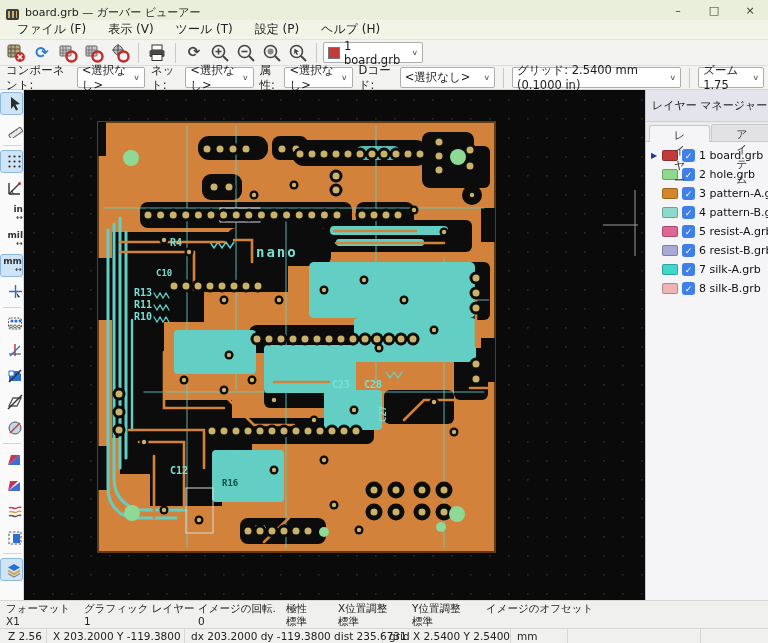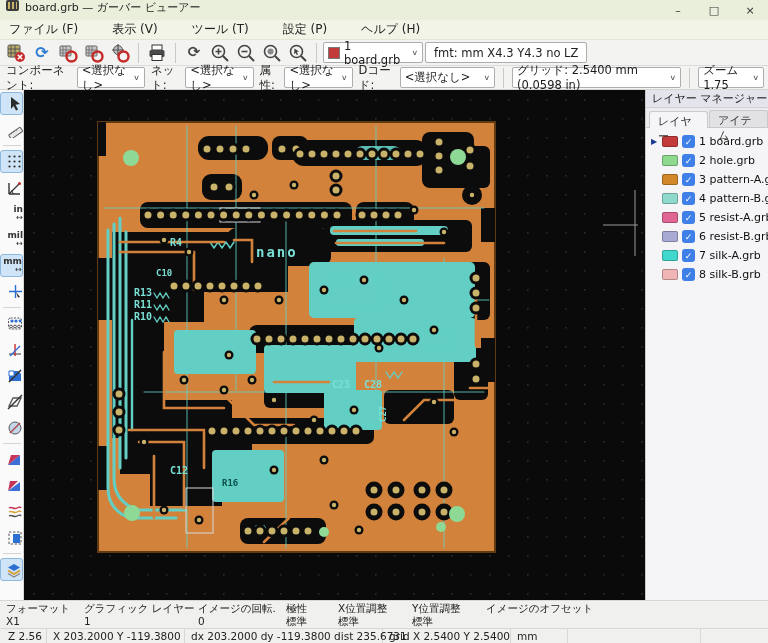--- a/index.html
+++ b/index.html
@@ -1,29 +1,29 @@
 <!DOCTYPE html>
 <html><head>
 <meta charset="utf-8">
 <style>
   * { margin:0; padding:0; box-sizing:border-box; }
   html,body { width:768px; height:643px; overflow:hidden; }
   body { font-family:"DejaVu Sans","Liberation Sans",sans-serif; font-size:12px; color:#1a1a1a; background:#f0f0ee; }
 
   
-  .titlebar { height:20px; background:#e9efda; display:flex; align-items:flex-start; padding-left:6px; }
+  .titlebar { height:20px; background:#e9efda; display:flex; align-items:flex-end; padding-left:6px; }
   .titlebar .appicon { width:13px; height:11px; background:#3c3c3c; border-radius:2px; margin-right:6px; position:relative; flex:0 0 auto; }
   .titlebar .appicon::after { content:""; position:absolute; inset:2px; background:
      repeating-linear-gradient(90deg,#c9b269 0 2px,transparent 2px 4px); }
   .titlebar .title { font-size:11px; color:#222; }
   .win-controls { margin-left:auto; display:flex; height:100%; }
   .win-btn { width:36px; height:100%; display:flex; align-items:center; justify-content:center; font-size:11px; color:#333; }
 
   
-  .menubar { height:20px; background:#f1f4e6; display:flex; align-items:center; gap:16px; padding-left:0; border-bottom:1px solid #e2e6d4; }
+  .menubar { height:20px; background:#f1f4e6; display:flex; align-items:center; gap:4px; padding-left:8px; border-bottom:1px solid #e2e6d4; }
   .menu-item { padding:2px 9px; font-size:12px; color:#222; border-radius:3px; }
 
   
   .toolbar { height:26px; background:#f3f3f1; display:flex; align-items:center; padding:0 4px; border-bottom:1px solid #dcdcda; gap:2px; }
   .tb-btn { width:24px; height:22px; display:flex; align-items:center; justify-content:center; border-radius:3px; flex:0 0 auto; }
   .tb-sep { width:1px; height:20px; background:#c9c9c7; margin:0 4px; flex:0 0 auto; }
   .glyph-blue { color:#2e7dd1; font-size:16px; font-weight:bold; line-height:1; }
   .glyph-dark { color:#444; font-size:15px; font-weight:bold; line-height:1; }
 
   .combo { display:flex; align-items:center; background:#fff; border:1px solid #adadad; border-radius:2px; height:21px; padding:0 4px; gap:4px; font-size:11.5px; }
@@ -41,23 +41,23 @@
   .lt-btn.sel { background:#cfe4f7; border:1px solid #8db8dd; }
   .lt-sep { width:18px; height:1px; background:#d5d5d3; margin:1px 0; }
   .unit-ic { font-size:9px; font-weight:bold; color:#333; border-bottom:1px solid transparent; }
   .unit-arrow { font-size:8px; color:#333; margin-top:-1px; }
 
   .canvas-wrap { position:relative; width:676px; height:510px; background:#0a0a0a; overflow:hidden; }
   .canvas-wrap svg { display:block; }
 
   
   .layerpanel { width:123px; background:#f5f5f7; border-left:1px solid #c9c9c9; display:flex; flex-direction:column; }
-  .lp-header { height:18px; background:#e4e4ec; border-bottom:1px solid #cfcfd6; font-size:11px; display:flex; align-items:center; padding-left:6px; color:#222; }
+  .lp-header { height:32px; background:#e4e4ec; border-bottom:1px solid #cfcfd6; font-size:11px; display:flex; align-items:center; padding-left:6px; color:#222; }
   .lp-tabs { display:flex; height:20px; background:#ececee; border-bottom:1px solid #c9c9c9; padding-top:2px; padding-left:3px; gap:1px; }
-  .lp-tab { font-size:11px; padding:2px 8px 1px; border:1px solid #c9c9c9; border-bottom:none; border-radius:3px 3px 0 0; background:#e2e2e4; color:#333; }
+  .lp-tab { font-size:11px; padding:2px 24px 1px; border:1px solid #c9c9c9; border-bottom:none; border-radius:3px 3px 0 0; background:#e2e2e4; color:#333; }
   .lp-tab.active { background:#f5f5f7; position:relative; top:1px; }
   .lp-list { padding:4px 0 0 2px; }
   .lp-row { display:flex; align-items:center; height:19px; gap:4px; padding-left:2px; }
   .lp-caret { width:8px; font-size:8px; color:#1a3c8f; text-align:center; flex:0 0 auto; }
   .lp-swatch { width:16px; height:11px; border:1px solid rgba(0,0,0,.25); border-radius:2px; flex:0 0 auto; }
   .lp-check { width:13px; height:13px; background:#3f7fe8; border-radius:3px; color:#fff; font-size:9px; display:flex; align-items:center; justify-content:center; flex:0 0 auto; }
   .lp-label { font-size:11px; color:#111; white-space:nowrap; }
 
   
   .infobar { height:28px; background:#f0f0ee; border-top:1px solid #d7d7d5; display:flex; padding:1px 6px 0; gap:0; }
@@ -159,21 +159,20 @@
       <path d="M13 13l5 5" stroke="#444" stroke-width="2"></path>
       <path d="M6.5 5.5l4.5 3-2.2.5 1.3 2.4-1.3.7-1.3-2.4-1.5 1.6z" fill="#444"></path>
     </svg>
   </div>
   <div class="tb-sep"></div>
   <div class="combo" style="width:100px">
     <span class="swatch-sm" style="background: rgb(194, 58, 58);"></span>
     <span>1 board.grb</span>
     <span class="chev">∨</span>
   </div>
-  <div class="fmt-box">fmt: mm X4.3 Y4.3 no LZ</div>
 </div>
 
 <div class="filterbar">
   <label>コンポーネント:</label>
   <div class="combo" style="width:85px">
     <span>&lt;選択なし&gt;</span>
     <span class="chev">∨</span>
   </div>
   <label>ネット:</label>
   <div class="combo" style="width:85px">
@@ -185,21 +184,21 @@
     <span>&lt;選択なし&gt;</span>
     <span class="chev">∨</span>
   </div>
   <label>Dコード:</label>
   <div class="combo" style="width:120px">
     <span>&lt;選択なし&gt;</span>
     <span class="chev">∨</span>
   </div>
   <div class="tb-sep"></div>
   <div class="combo" style="width:215px">
-    <span>グリッド: 2.5400 mm (0.0598 in)</span>
+    <span>グリッド: 2.5400 mm (0.1000 in)</span>
     <span class="chev">∨</span>
   </div>
   <div class="tb-sep"></div>
   <div class="combo" style="width:82px">
     <span>ズーム 1.75</span>
     <span class="chev">∨</span>
   </div>
 </div>
 
 <div class="main">

